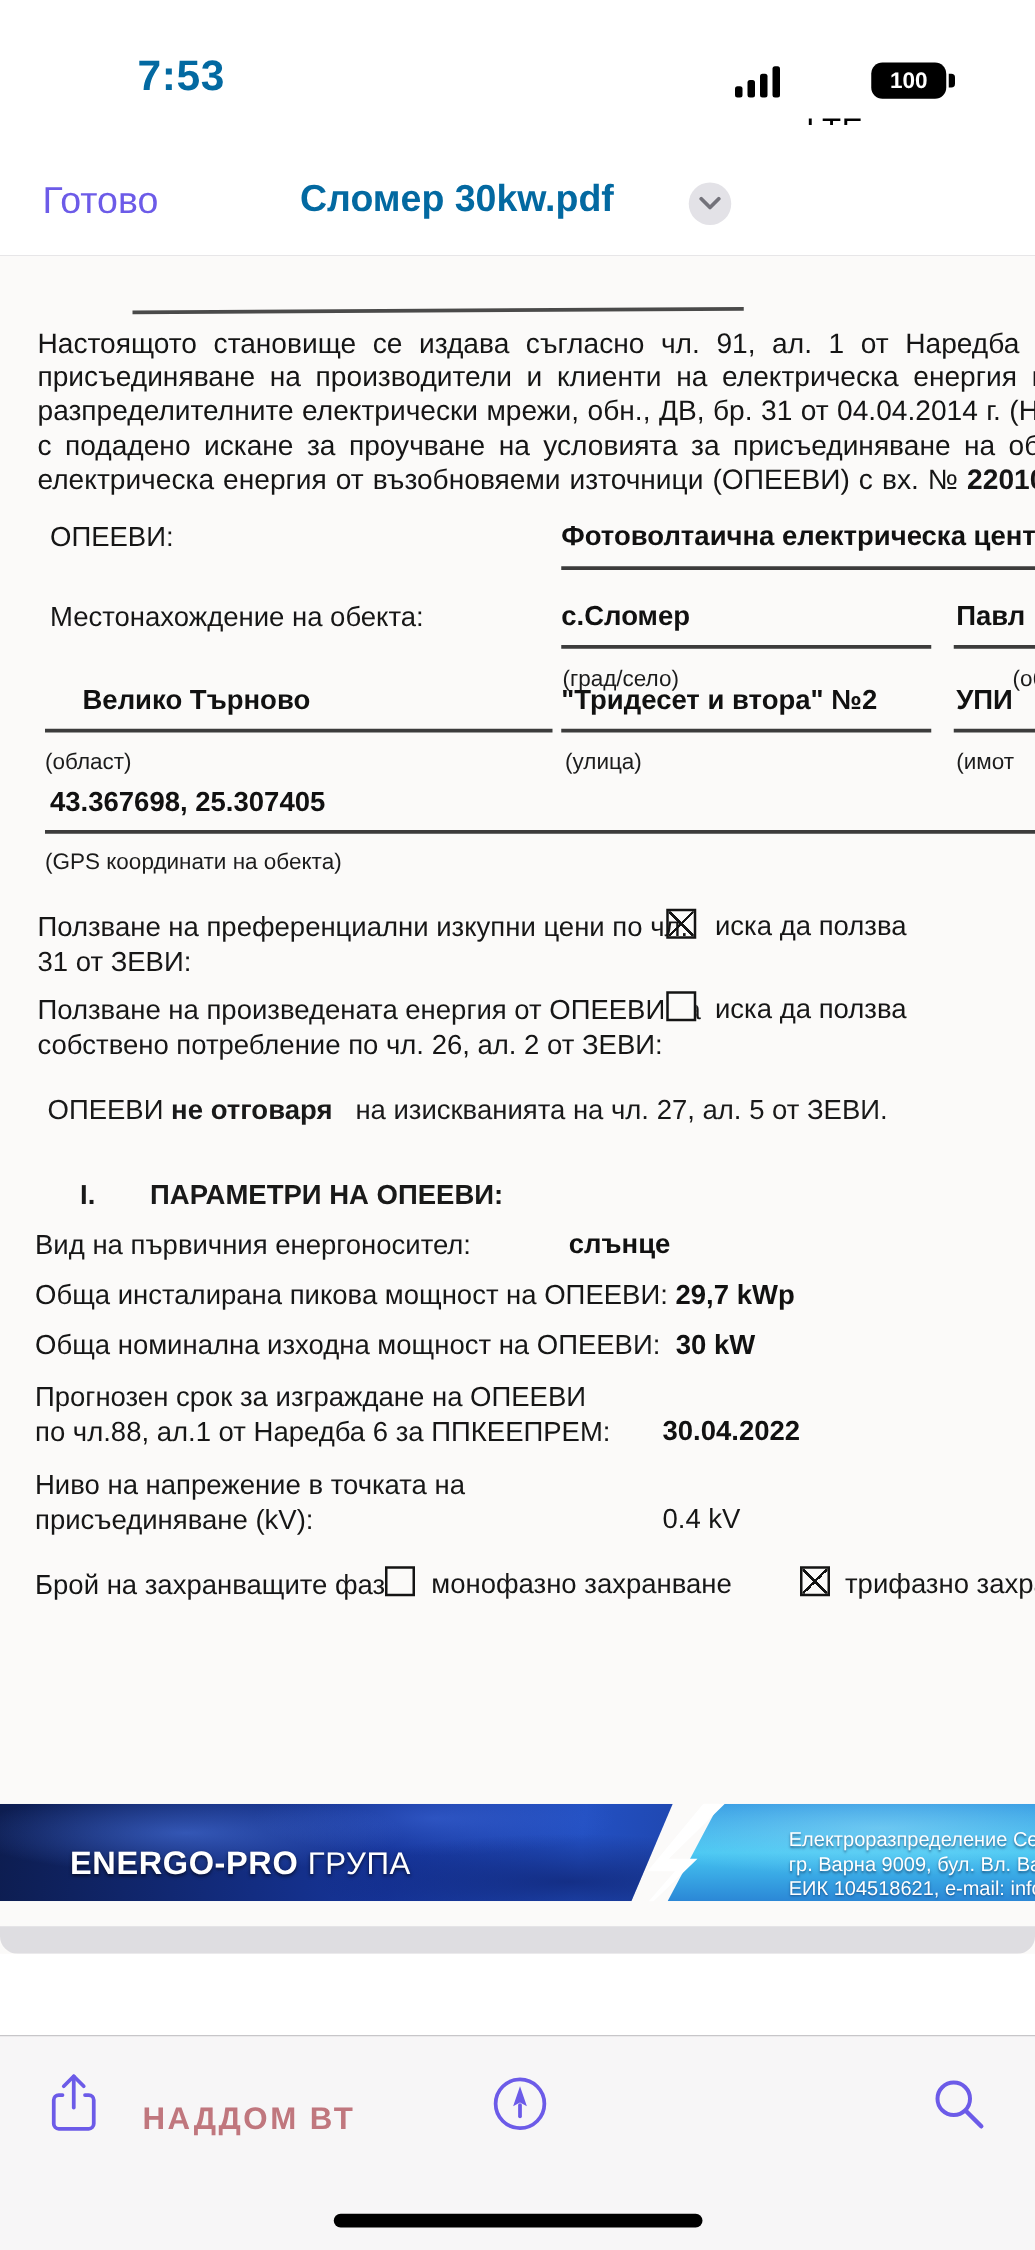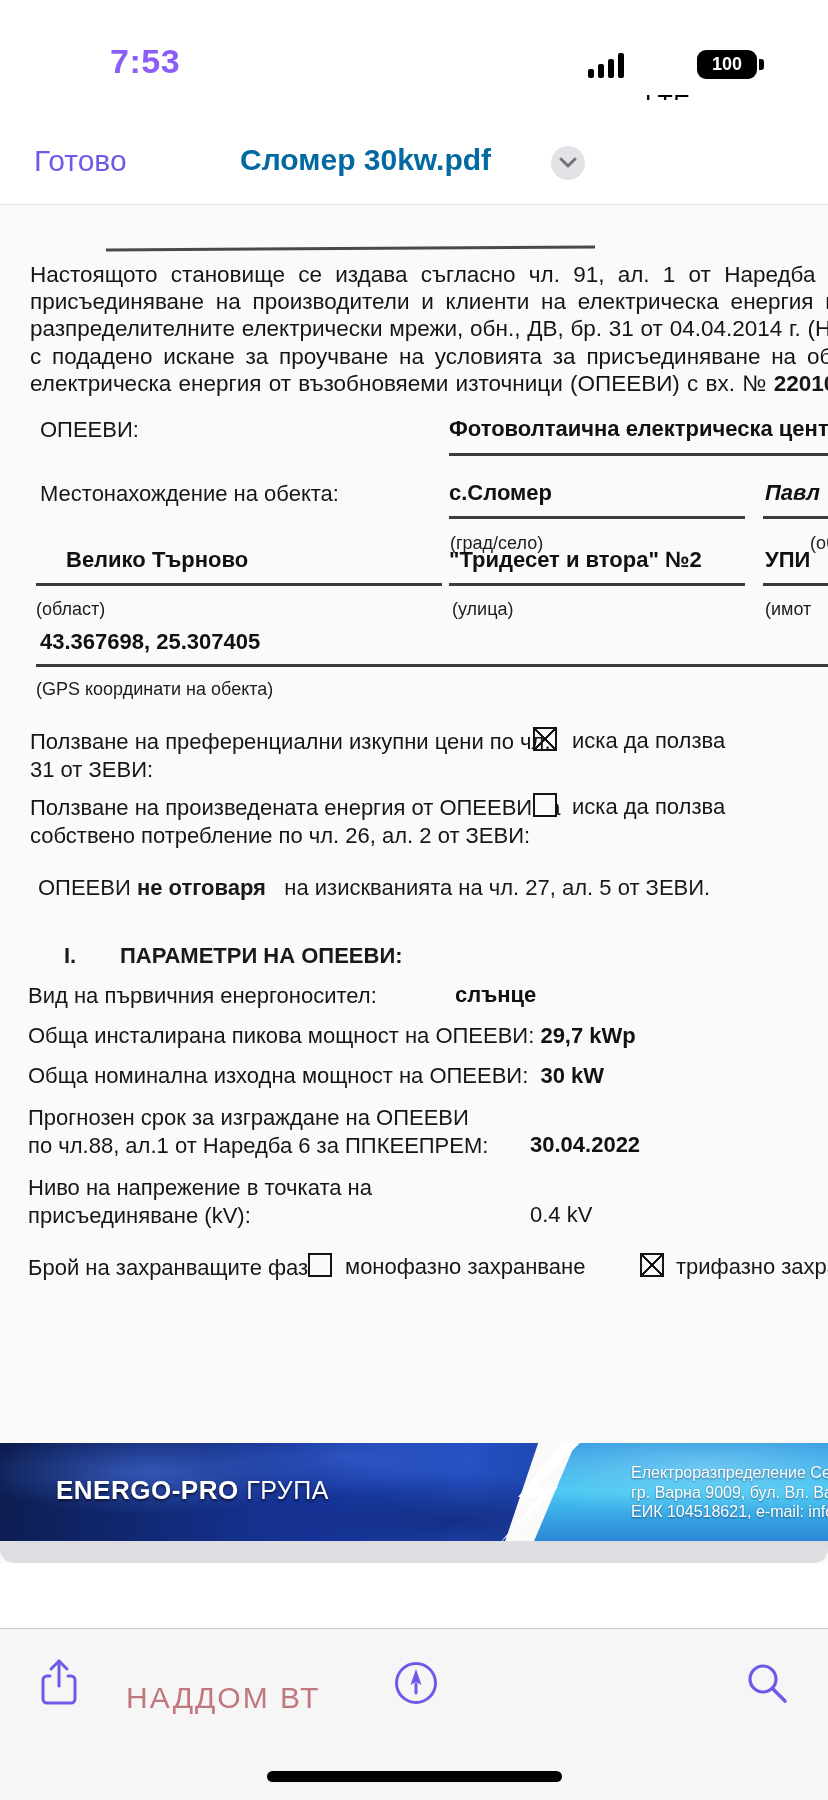--- a/index.html
+++ b/index.html
@@ -2,21 +2,21 @@
 <html><head>
 <meta charset="utf-8">
 <style>
   * { margin:0; padding:0; box-sizing:border-box; }
   html,body { width:828px; height:1800px; background:#fff; overflow:hidden;
     font-family:"Liberation Sans","DejaVu Sans",sans-serif; }
   .abs { position:absolute; }
 
   
   #status-bar { position:absolute; left:0; top:0; width:828px; height:100px; background:#fff; }
-  .time { left:110px; top:42px; font-size:34px; font-weight:bold; color:#8b5cf6; letter-spacing:.5px; }
+  .time { left:110px; top:42px; font-size:34px; font-weight:bold; color:#0369a1; letter-spacing:.5px; }
   .sig { left:588px; top:53px; width:46px; height:25px; }
   .sig i { position:absolute; bottom:0; width:6px; background:#000; border-radius:2px; }
   .sig i:nth-child(1){left:0;height:9px}.sig i:nth-child(2){left:10px;height:14px}
   .sig i:nth-child(3){left:20px;height:19px}.sig i:nth-child(4){left:30px;height:25px}
   .lte { left:645px; top:52px; font-size:25px; color:#000; letter-spacing:.5px;margin-top:38px; }
   .batt { left:697px; top:50px; width:60px; height:29px; background:#000; border-radius:9px;
     color:#fff; font-size:18px; font-weight:bold; text-align:center; line-height:29px; }
   .batt-nub { left:759px; top:59px; width:5px; height:11px; background:#000; border-radius:0 3px 3px 0; }
 
   
@@ -45,21 +45,21 @@
   .uline { height:2.5px; background:#3c3c3c; }
   .cb { width:24px; height:24px; border:2.5px solid #141414; background:#FBFAF9; }
   .cb.checked { background:
     linear-gradient(to top right, transparent 46.5%, #141414 46.5%, #141414 53.5%, transparent 53.5%),
     linear-gradient(to top left,  transparent 46.5%, #141414 46.5%, #141414 53.5%, transparent 53.5%); }
   .stmt { font-size:22px; white-space:nowrap; }
   .stmt b { font-weight:bold; }
   .sect { font-size:22px; font-weight:bold; }
 
   
-  #banner { position:absolute; left:0; top:1238px; width:828px; height:98px; overflow:hidden; }
+  #banner { position:absolute; left:0; top:1238px; width:828px; height:78px; overflow:hidden; }
   .ban-left { position:absolute; inset:0; clip-path:polygon(0 0,65% 0,61% 100%,0 100%);
     background:
       radial-gradient(ellipse 30% 60% at 18% 30%, rgba(80,125,235,.55), transparent 70%),
       radial-gradient(ellipse 35% 70% at 55% 80%, rgba(10,25,95,.6), transparent 70%),
       radial-gradient(ellipse 25% 55% at 42% 15%, rgba(70,115,230,.45), transparent 70%),
       linear-gradient(97deg,#0D1D50 0%,#16359B 38%,#2350C2 56%,#12286F 100%); }
   .ban-right { position:absolute; inset:0; clip-path:polygon(69.5% 0,100% 0,100% 100%,64.5% 100%);
     background:
       radial-gradient(ellipse 40% 70% at 85% 25%, rgba(200,245,255,.35), transparent 70%),
       linear-gradient(180deg,#2E97E2 0%,#45C6F2 50%,#2B87D6 100%); }
@@ -68,21 +68,21 @@
     white-space:nowrap; text-shadow:0 2px 3px rgba(0,0,10,.65); letter-spacing:.5px; }
   .ban-brand b { font-weight:bold; font-size:26px; }
   .ban-addr { position:absolute; left:631px; top:20px; font-size:16px; line-height:19.5px;
     color:#fff; white-space:nowrap; text-shadow:0 1px 2px rgba(0,20,60,.55); }
   .page-bottom { left:0; top:1336px; width:828px; height:22px; background:#DEDDE1;
     border-radius:0 0 14px 14px; }
 
   
   #toolbar { position:absolute; left:0; top:1628px; width:828px; height:172px;
     background:#F7F6F7; border-top:1px solid #C7C6C9; }
-  .watermark { left:126px; top:1681px; font-size:30px; font-weight:normal; color:#C0777E;
+  .watermark { left:114px; top:1681px; font-size:25px; font-weight:bold; color:#C0777E;
     letter-spacing:2px; white-space:nowrap; }
   .home-bar { left:267px; top:1771px; width:295px; height:11px; background:#000; border-radius:6px; }
 </style>
 </head>
 <body>
 
 <div id="status-bar">
   <span class="abs time">7:53</span>
   <span class="abs sig">
       <i></i>
@@ -116,21 +116,21 @@
     <div>с подадено искане за проучване на условията за присъединяване на обе</div>
     <div><span>електрическа енергия от възобновяеми източници (ОПЕЕВИ) с вх. №</span>&nbsp;<b>2201002</b></div>
   </div>
 
   <span class="abs lbl" style="left:40px;top:212px;">ОПЕЕВИ:</span>
   <span class="abs val" style="left:449px;top:211px;">Фотоволтаична електрическа центр</span>
   <span class="abs uline" style="left:449px;top:248px;width:379px;"></span>
 
   <span class="abs lbl" style="left:40px;top:276px;">Местонахождение на обекта:</span>
   <span class="abs val" style="left:449px;top:275px;">с.Сломер</span>
-  <span class="abs val" style="left:765px;top:275px;font-style:italic;">Павл</span>
+  <span class="abs val" style="left:765px;top:275px;">Павл</span>
   <span class="abs uline" style="left:449px;top:311px;width:296px;"></span>
   <span class="abs uline" style="left:763px;top:311px;width:65px;"></span>
   <span class="abs cap" style="left:450px;top:328px;">(град/село)</span>
   <span class="abs cap" style="left:810px;top:328px;">(общин</span>
 
   <span class="abs val" style="left:40px;top:342px;margin-left:26px;">Велико Търново</span>
   <span class="abs val" style="left:449px;top:342px;">"Тридесет и втора" №2</span>
   <span class="abs val" style="left:765px;top:342px;">УПИ</span>
   <span class="abs uline" style="left:36px;top:378px;width:406px;"></span>
   <span class="abs uline" style="left:449px;top:378px;width:296px;"></span>

